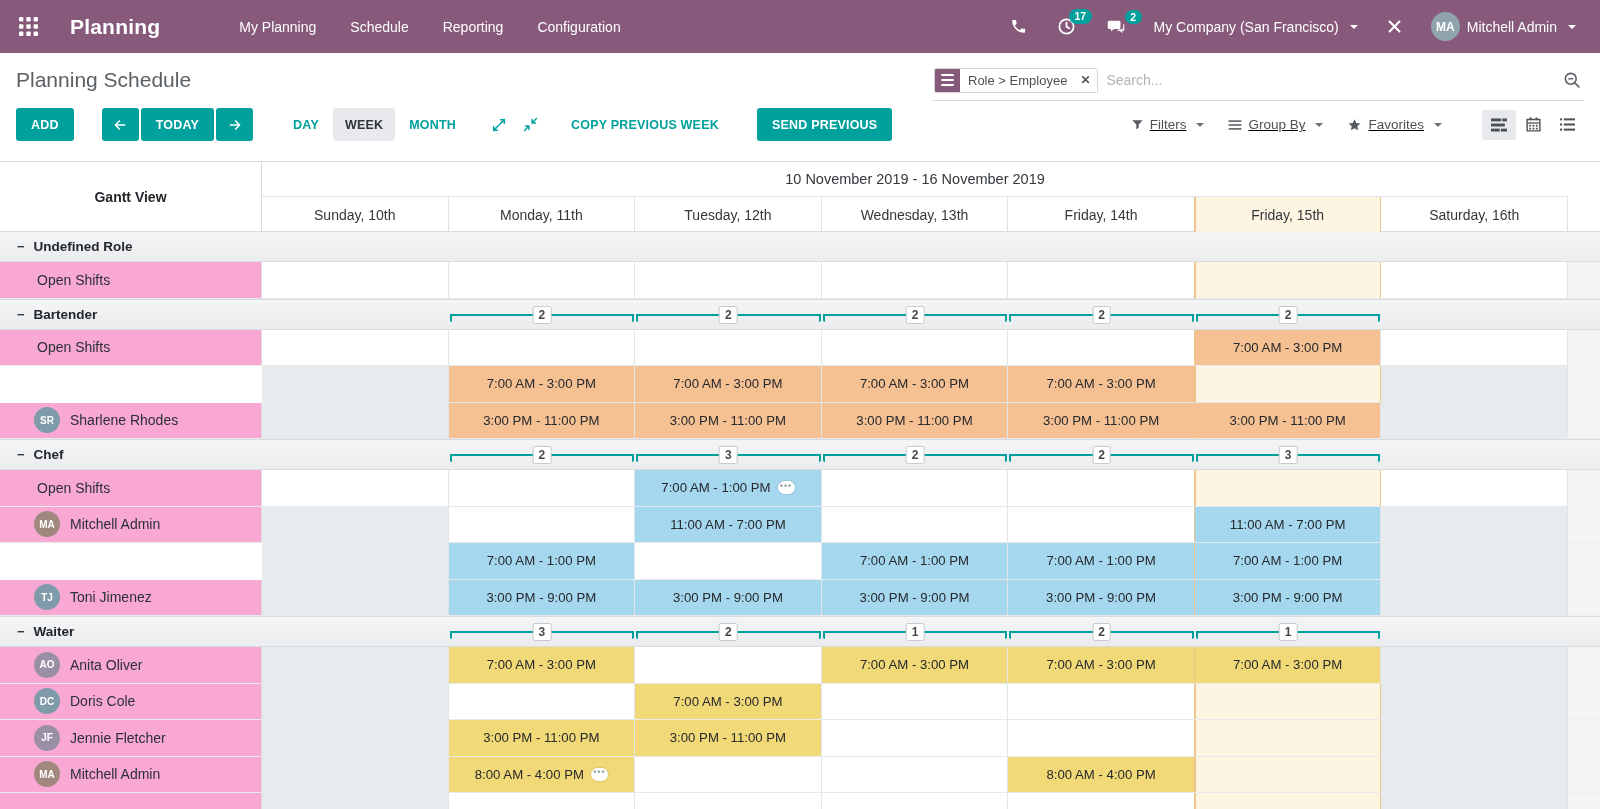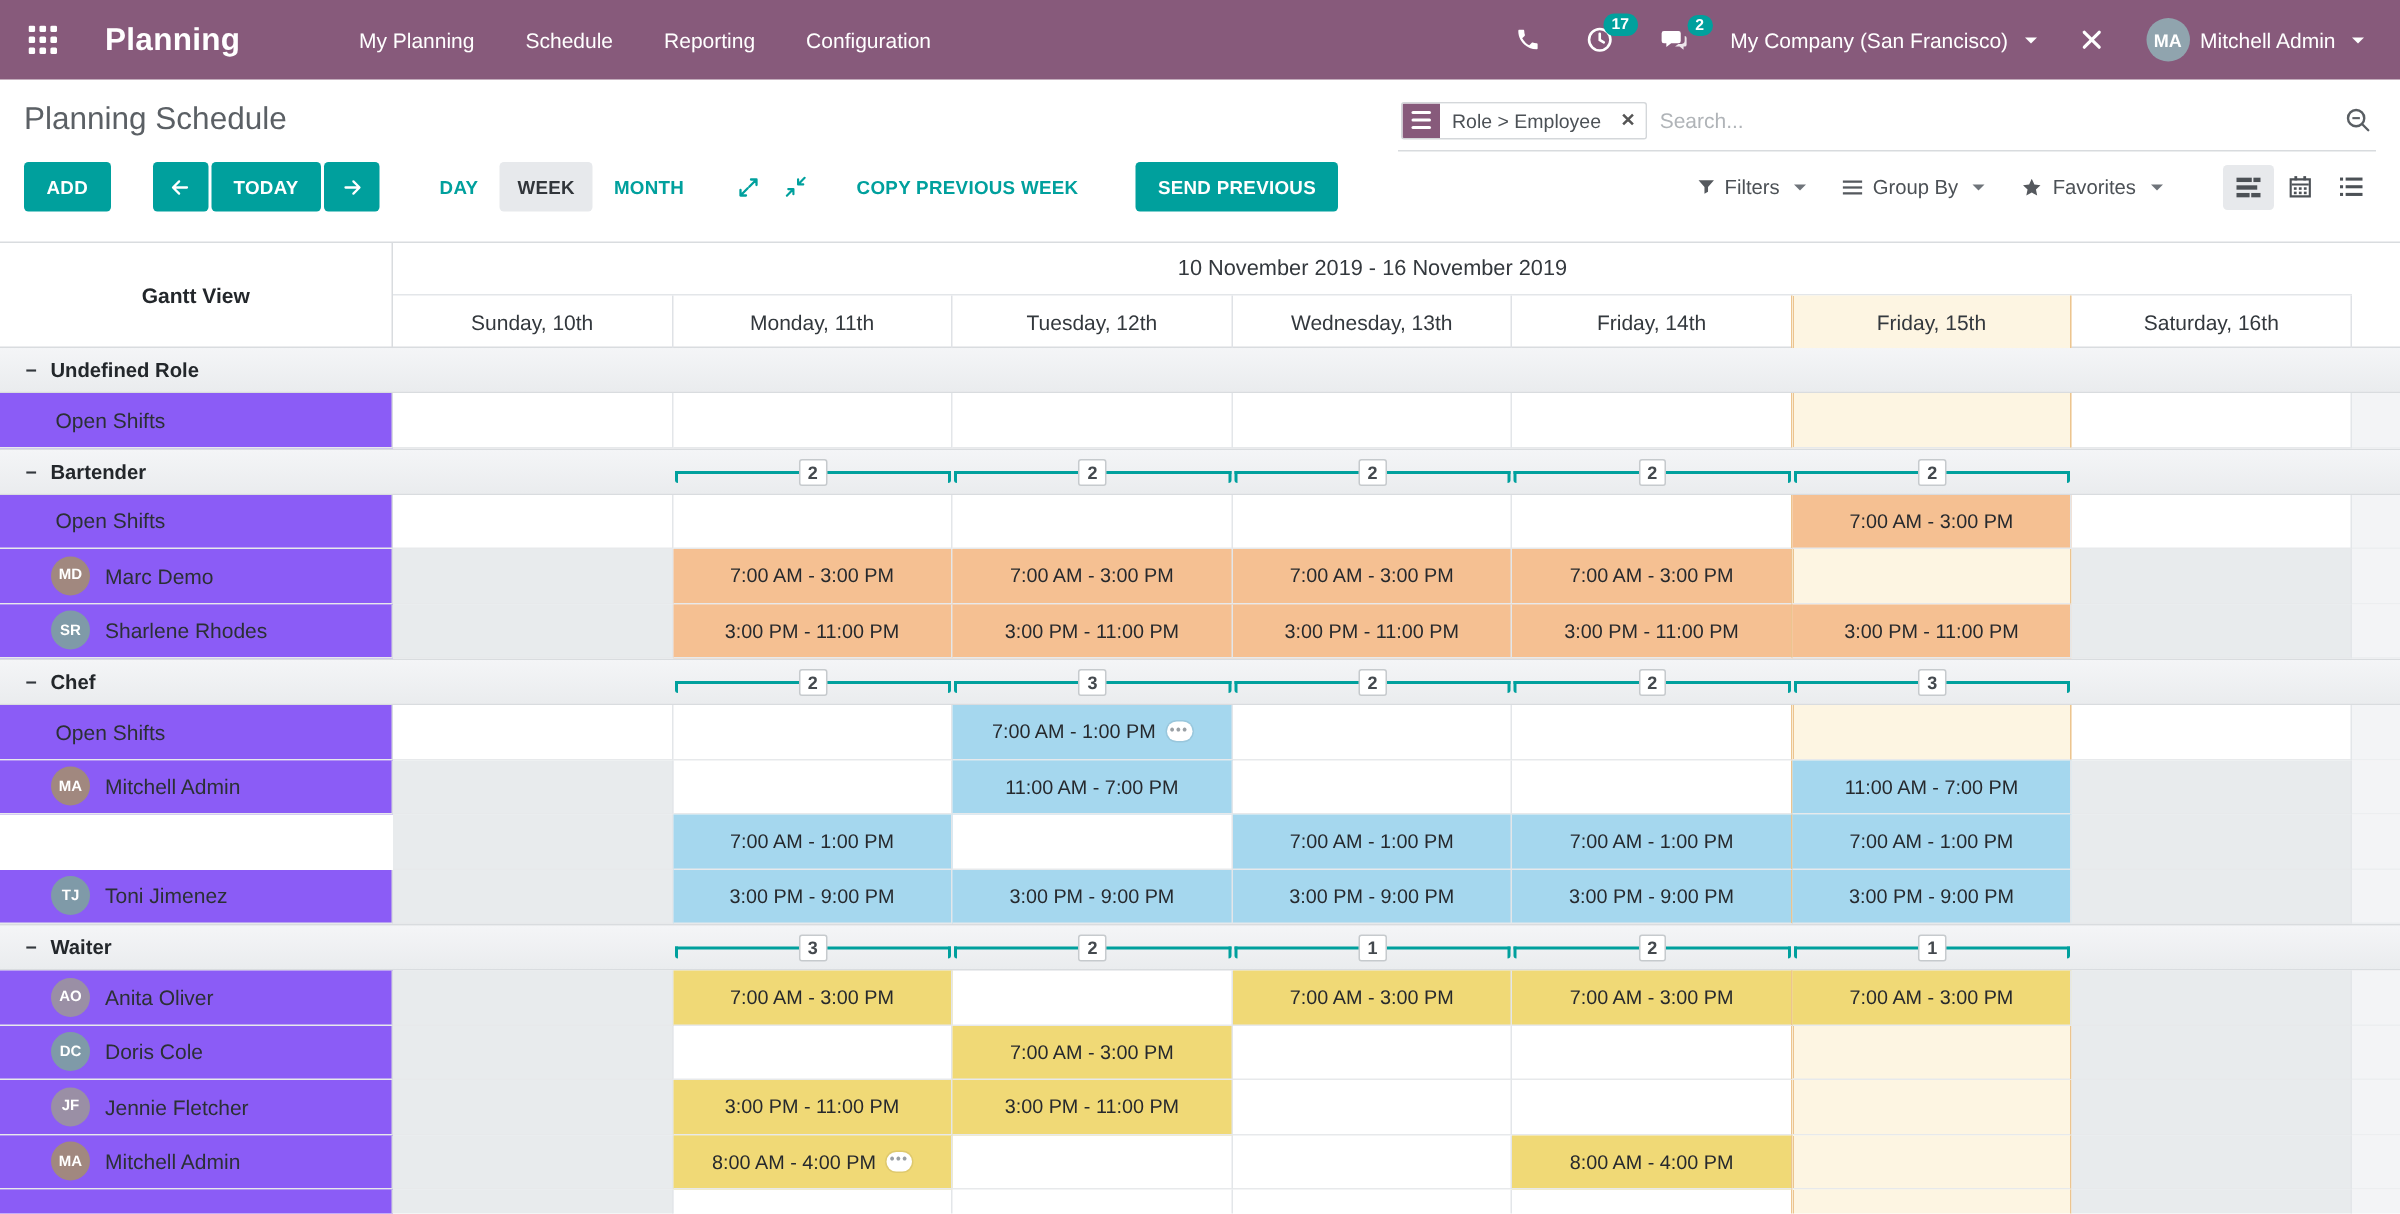--- a/index.html
+++ b/index.html
@@ -43,21 +43,21 @@
   .btn { border:none; cursor:pointer; font-family:inherit; font-weight:bold; font-size:12.5px;
     border-radius:3px; height:33px; display:inline-flex; align-items:center; justify-content:center; letter-spacing:.2px; }
   .btn.teal { background:var(--accent); color:#fff; padding:0 15px; }
   .btn.icon-btn { width:37px; padding:0; background:var(--accent); }
   .grp { display:flex; gap:2px; }
   .sp { width:24px; } .sp-s { width:12px; }
   .scale-btn { background:transparent; color:var(--accent); padding:0 12px; }
   .scale-btn.active { background:#e7e9ec; color:#31353a; }
   .link-btn { background:transparent; color:var(--accent); padding:0 10px; }
   .tool-ico { padding:0 7px; display:flex; align-items:center; cursor:pointer; }
-  .cp-right { margin-left:auto; display:flex; align-items:center; gap:4px; }
+  .cp-right { margin-left:auto; display:flex; align-items:center; gap:4px;text-decoration:underline; }
   .dd { display:flex; align-items:center; gap:6px; font-size:13.5px; color:#4c5156; padding:6px 10px; cursor:pointer; }
   .dd .caret { border-top-color:#6f747a; }
   .switcher { display:flex; margin-left:26px; }
   .sw-btn { width:34px; height:30px; display:flex; align-items:center; justify-content:center; border-radius:3px; cursor:pointer; }
   .sw-btn.active { background:#e7e9ec; }
 
   
   .gantt { margin-top:13px; }
   .grid { display:grid; grid-template-columns:262px repeat(7,1fr) 32px; }
   .gantt-head { border-top:1px solid #d9dcdf; height:70px; grid-template-rows:35px 35px; }
@@ -80,21 +80,21 @@
   .count-line { position:absolute; left:1px; right:1px; top:14px; height:2px; background:var(--accent); }
   .count-line:before,.count-line:after { content:""; position:absolute; top:0; width:2px; height:8px; background:var(--accent); }
   .count-line:before { left:0; border-bottom-left-radius:2px; }
   .count-line:after { right:0; border-bottom-right-radius:2px; }
   .count-badge { position:absolute; left:50%; top:15px; transform:translate(-50%,-50%);
     background:#fff; border:1px solid #c6cacd; border-radius:2px; font-size:12px; font-weight:bold;
     color:#44494e; padding:0 5px; line-height:16px; }
 
   .gantt-row { height:36.5px; }
   .name-cell { border-right:1px solid #d9dcdf; border-bottom:1px solid #e7e9eb;
-    display:flex; align-items:center; font-size:14px; color:#2b3035; background:#8b5cf6; }
+    display:flex; align-items:center; font-size:14px; color:#2b3035; background:#f9a8d4; }
   .name-cell.open { padding-left:37px; }
   .name-cell.emp { padding-left:34px; gap:10px; }
   .avatar.row { width:26px; height:26px; font-size:10px; }
   .cell { border-right:1px solid #e3e6e9; border-bottom:1px solid #e7e9eb; position:relative;
     display:flex; align-items:center; justify-content:center; cursor:pointer; }
   .cell.offday { background:var(--offday); }
   .cell.today-empty { background:var(--today-fill); border-right-color:var(--today-border);
     box-shadow:inset 1px 0 0 var(--today-border); }
   .cell.before-today { border-right-color:var(--today-border); }
   .cell.shift { font-size:13.2px; color:#26292d; }
@@ -383,24 +383,20 @@
         <div class="cell" style="grid-column: 4;"></div>
         <div class="cell" style="grid-column: 5;"></div>
         <div class="cell before-today" style="grid-column: 6;"></div>
         <div class="cell shift c-orange" style="grid-column: 7;">
           <div>7:00 AM - 3:00 PM</div>
         </div>
         <div class="cell" style="grid-column: 8;"></div>
         <div class="gutter" style="grid-column: 9;"></div>
       </div>
       <div class="gantt-row grid">
-        <div class="name-cell emp">
-          <div class="avatar row" style="background: rgb(161, 136, 127);">MD</div>
-          <div>Marc Demo</div>
-        </div>
         <div class="cell offday" style="grid-column: 2;"></div>
         <div class="cell shift c-orange" style="grid-column: 3;">
           <div>7:00 AM - 3:00 PM</div>
         </div>
         <div class="cell shift c-orange" style="grid-column: 4;">
           <div>7:00 AM - 3:00 PM</div>
         </div>
         <div class="cell shift c-orange" style="grid-column: 5;">
           <div>7:00 AM - 3:00 PM</div>
         </div>

